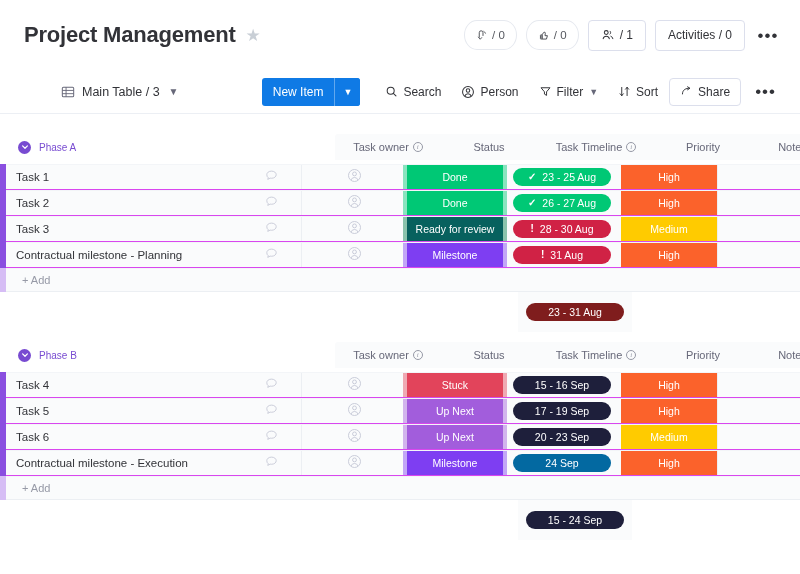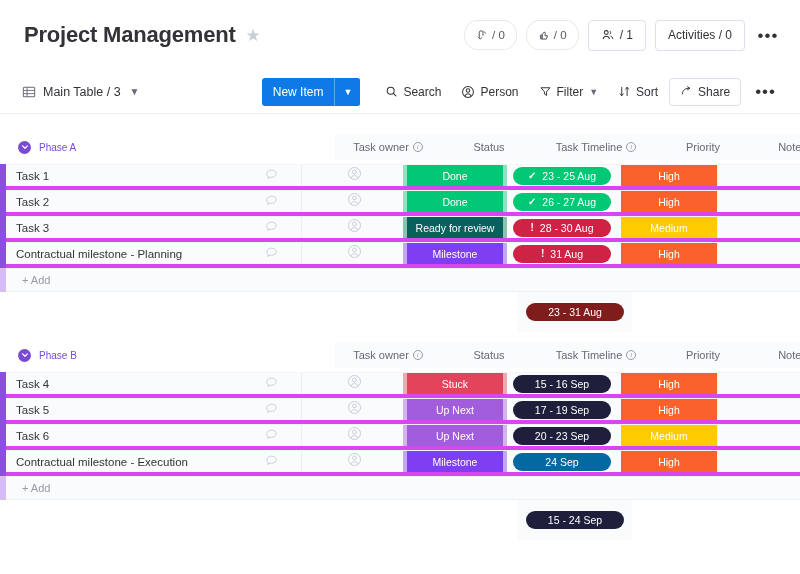--- a/index.html
+++ b/index.html
@@ -48,21 +48,21 @@
   }
 
   
   .toolbar {
     position: relative;
     height: 44px;
     display: flex; align-items: center;
     padding: 0 18px 0 22px;
     border-bottom: 1px solid #eceff4;
   }
-  .tabchip { display:flex; align-items:center; gap: 7px; font-size: 12.5px; color:#323338; }
+  .tabchip { display:flex; align-items:center; gap: 7px; font-size: 12.5px; color:#323338;margin-left:39px; }
   .tabchip .tbl-icon { color:#676879; display:flex; }
   .tabchip .chev { color:#676879; font-size:10px; margin-left:2px; }
 
   .toolbar-right { margin-left:auto; display:flex; align-items:center; gap:2px; }
   .newitem {
     display:flex; align-items:center; height:28px; background:#0f7ae5;
     border-radius:3px; overflow:hidden; margin-right:14px;
   }
   .newitem .lbl { color:#ffffff; font-size:12px; padding: 0 11px; line-height:28px; }
   .newitem .split {
@@ -117,21 +117,21 @@
   
   .rows { position:relative; margin-top: 2px; }
   .row {
     position:relative; height: 26px;
     display:flex; align-items:stretch;
     background: #fff;
   }
   .row-strip { width: 6px; flex: none; }
   .row-main {
     flex: 1; display:flex; align-items:center;
-    background:#fafbfc; border-bottom:4px solid #d946ef; border-top:1px solid #f3f5f8;
+    background:#fafbfc; border-bottom:1px solid #d946ef; border-top:1px solid #f3f5f8;
     position:relative;
   }
   .row-title {
     padding-left: 10px; font-size: 11.5px; color:#323338; white-space:nowrap;
     flex: 1;
   }
   .cell { height: 100%; display:flex; align-items:center; justify-content:center; flex:none; }
   .c-chat { width: 60px; }
   .c-owner { width: 106px; border-left:1px solid #eceff3; }
   .c-status { width: 96px; }

